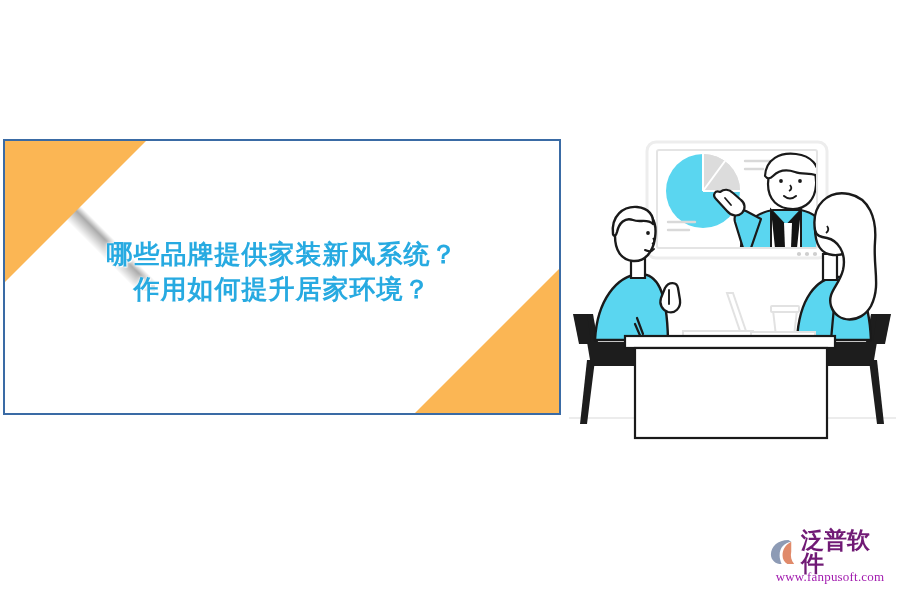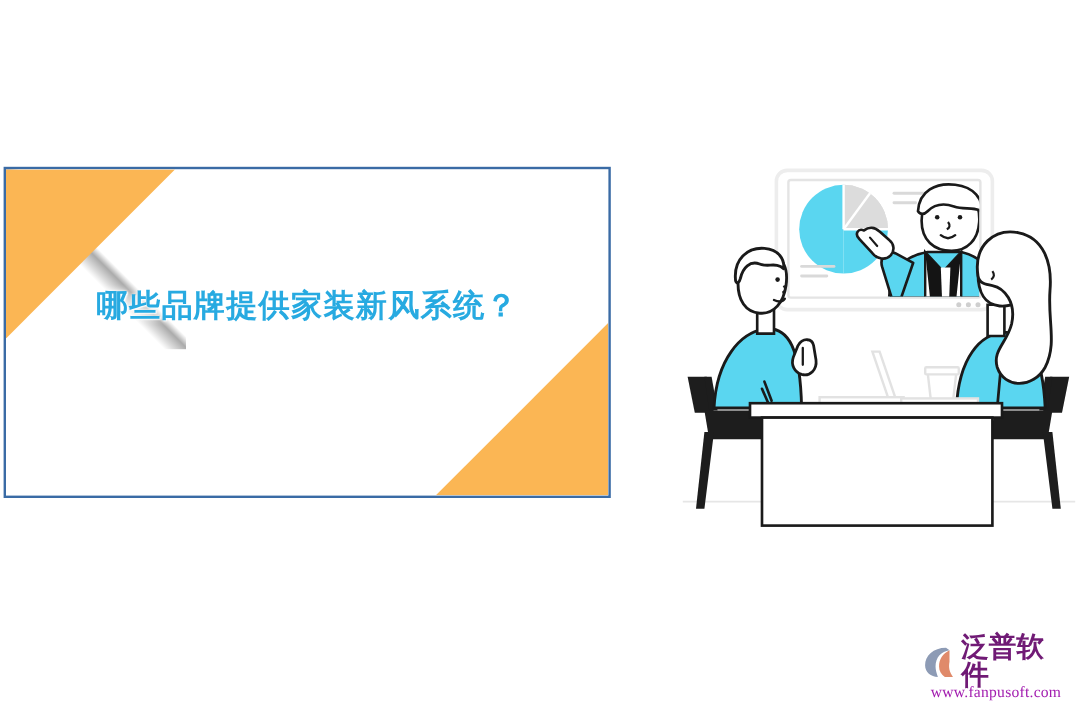--- a/index.html
+++ b/index.html
@@ -13,21 +13,21 @@
     position: relative;
     overflow: hidden;
     font-family: "Liberation Serif", "DejaVu Serif", serif;
   }
 
   
   #banner-card {
     position: absolute;
     left: 3px;
     top: 139px;
-    width: 506px;
+    width: 558px;
     height: 276px;
     box-sizing: border-box;
     border: 2px solid #3a6ba5;
     background: #ffffff;
     overflow: hidden;
   }
 
   
   #corner-tl-shadow {
     position: absolute;
@@ -131,20 +131,21 @@
 <body>
 
 <div id="banner-card">
 
   <div id="corner-tl-shadow"></div>
   <div id="corner-tl"></div>
   <div id="corner-br"></div>
 
   <div id="banner-text">
     <span class="line">哪些品牌提供家装新风系统？</span>
+    <span class="line">作用如何提升居家环境？</span>
   </div>
 
 </div>
 
 <div id="illustration">
   <svg viewBox="0 0 335 335" xmlns="http://www.w3.org/2000/svg">
 
     <line x1="4" y1="290" x2="331" y2="290" stroke="#e6e6e6" stroke-width="1.6"></line>
 
     <g>

